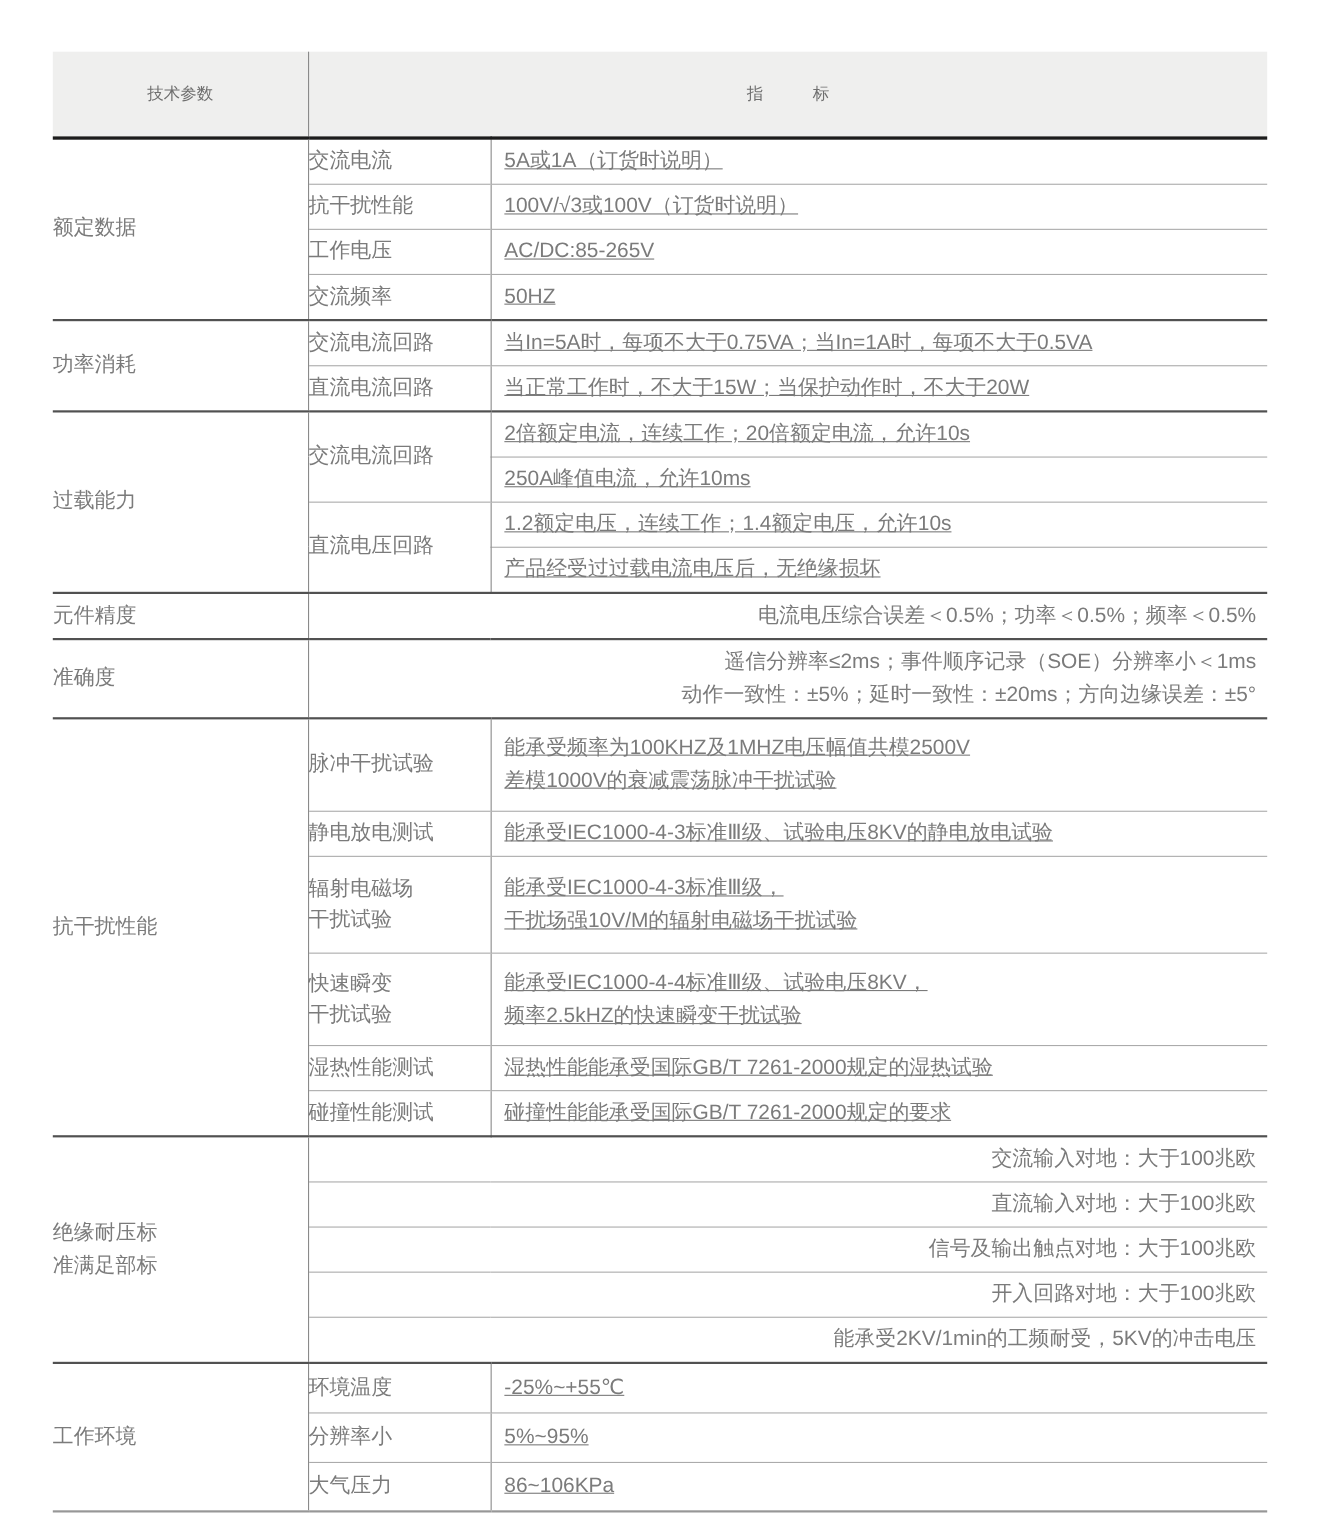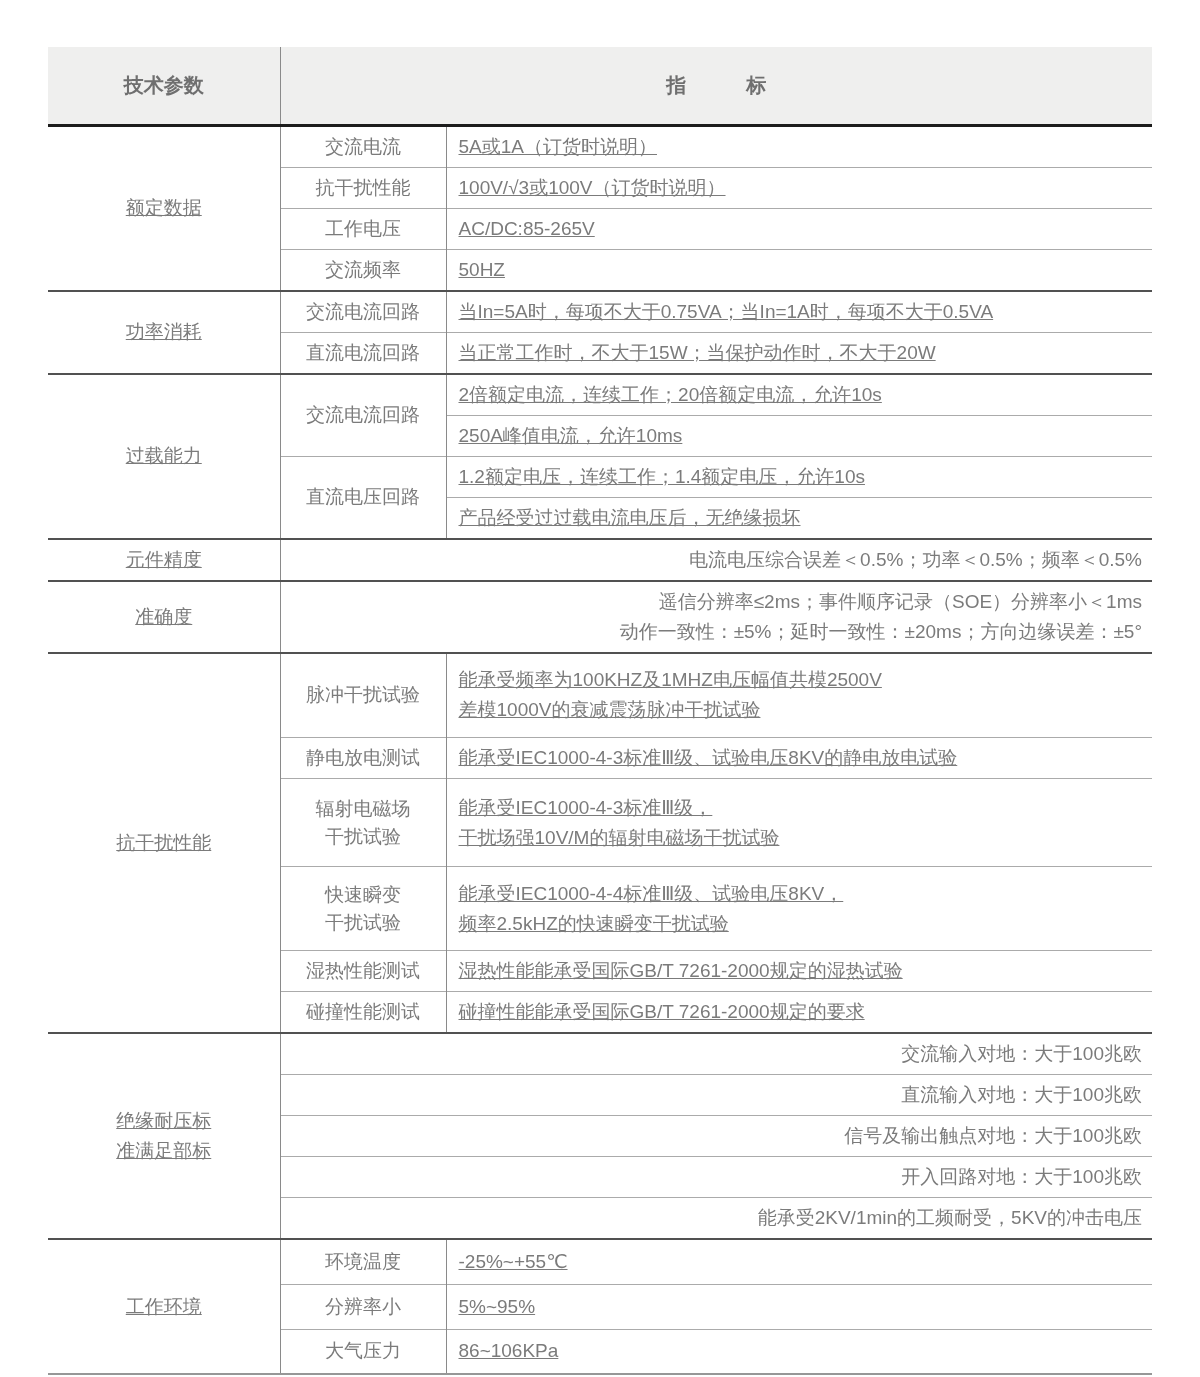--- a/index.html
+++ b/index.html
@@ -22,37 +22,37 @@
     border-collapse: collapse;
     table-layout: fixed;
     color: #7b7b7b;
     font-size: 19px;
   }
 
   
   tr.head th {
     background: #efefee;
     height: 78px;
-    font-weight: bold;
-    font-size: 20px;
+    font-weight: normal;
+    font-size: 15px;
     color: #6f6f6f;
     text-align: center;
     vertical-align: middle;
     border-bottom: 3px solid #1c1c1c;
   }
 
   td {
     vertical-align: middle;
     height: 40px;
     line-height: 1.5;
   }
 
   
-  td.c1 { text-align: center; line-height: 30px; text-decoration: underline; }
-  td.c2 { text-align: center; line-height: 28px; }
+  td.c1 { line-height: 30px; }
+  td.c2 { text-align: left; line-height: 28px; }
   td.c3 { text-align: left; padding: 5px 10px 5px 12px; line-height: 30px; text-decoration: underline; }
   td.c23 { text-align: right; padding: 5px 10px 5px 24px; line-height: 30px; }
 
   
   .vr { border-right: 1px solid #8a8a8a; }
 
   
   .lt { border-top: 1px solid #ababab; }   
   .dt { border-top: 2px solid #515151; }   
   .bb { border-bottom: 2px solid #979797; }

